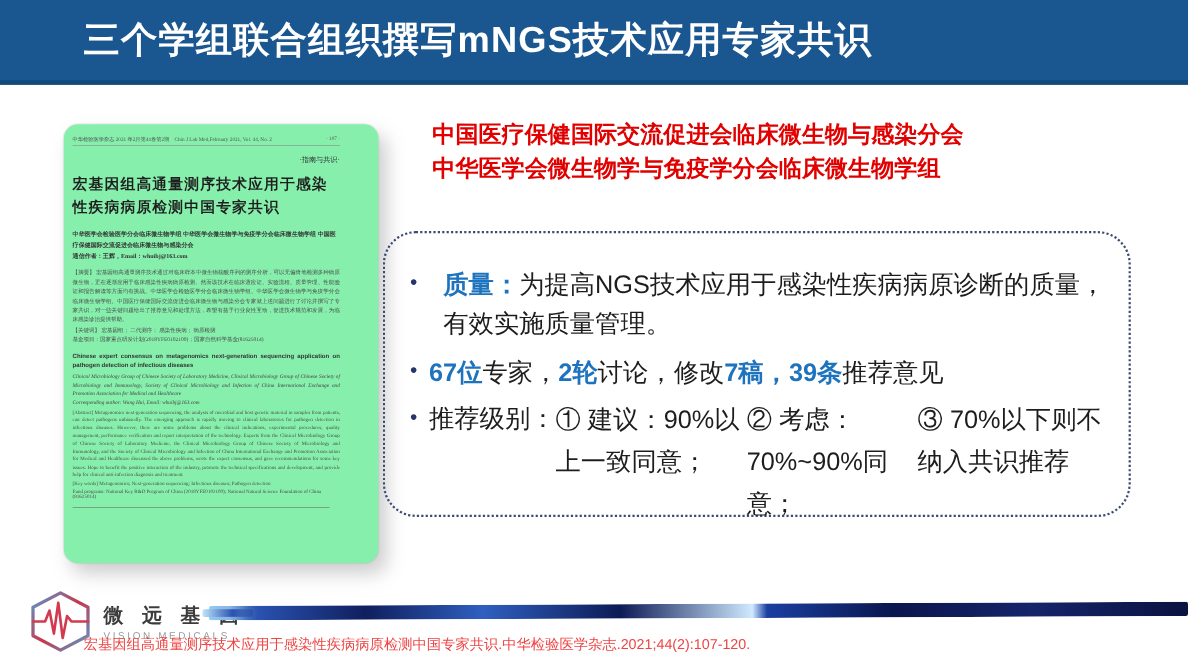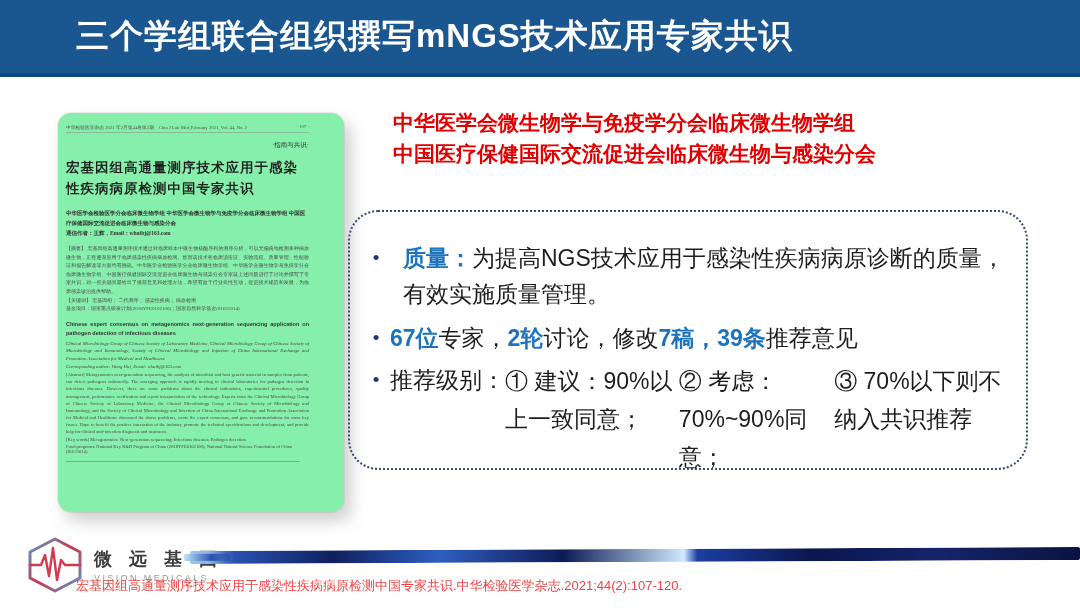--- a/index.html
+++ b/index.html
@@ -110,22 +110,22 @@
     <div class="doc-enauth">Clinical Microbiology Group of Chinese Society of Laboratory Medicine, Clinical Microbiology Group of Chinese Society of Microbiology and Immunology, Society of Clinical Microbiology and Infection of China International Exchange and Promotion Association for Medical and Healthcare</div>
     <div class="doc-encorr">Corresponding author: Wang Hui, Email: whuibj@163.com</div>
     <div class="doc-enabs">[Abstract] Metagenomics next-generation sequencing, the analysis of microbial and host genetic material in samples from patients, can detect pathogens unbiasedly. The emerging approach is rapidly moving to clinical laboratories for pathogen detection in infectious diseases. However, there are some problems about the clinical indications, experimental procedures, quality management, performance verification and report interpretation of the technology. Experts from the Clinical Microbiology Group of Chinese Society of Laboratory Medicine, the Clinical Microbiology Group of Chinese Society of Microbiology and Immunology, and the Society of Clinical Microbiology and Infection of China International Exchange and Promotion Association for Medical and Healthcare discussed the above problems, wrote the expert consensus, and gave recommendations for some key issues. Hope to benefit the positive interaction of the industry, promote the technical specifications and development, and provide help for clinical anti-infection diagnosis and treatment.</div>
     <div class="doc-enkw">[Key words] Metagenomics; Next-generation sequencing; Infectious diseases; Pathogen detection</div>
     <div class="doc-enfund">Fund programs: National Key R&amp;D Program of China (2018YFE0102100); National Natural Science Foundation of China (81625014)</div>
     <div class="doc-rule"></div>
   </div>
 </div>
 
 <div class="org-list">
+  <div class="org-line">中国医疗保健国际交流促进会临床微生物与感染分会</div>
   <div class="org-line">中华医学会微生物学与免疫学分会临床微生物学组</div>
-  <div class="org-line">中国医疗保健国际交流促进会临床微生物与感染分会</div>
 </div>
 
 <div class="consensus-box">
 
   <div class="bullet-row row-1">
     <span class="bullet-dot">•</span>
     <span class="bullet-body"><span class="blue">质量：</span><span>为提高NGS技术应用于感染性疾病病原诊断的质量，有效实施质量管理。</span></span>
   </div>
 
   <div class="bullet-row row-2">

